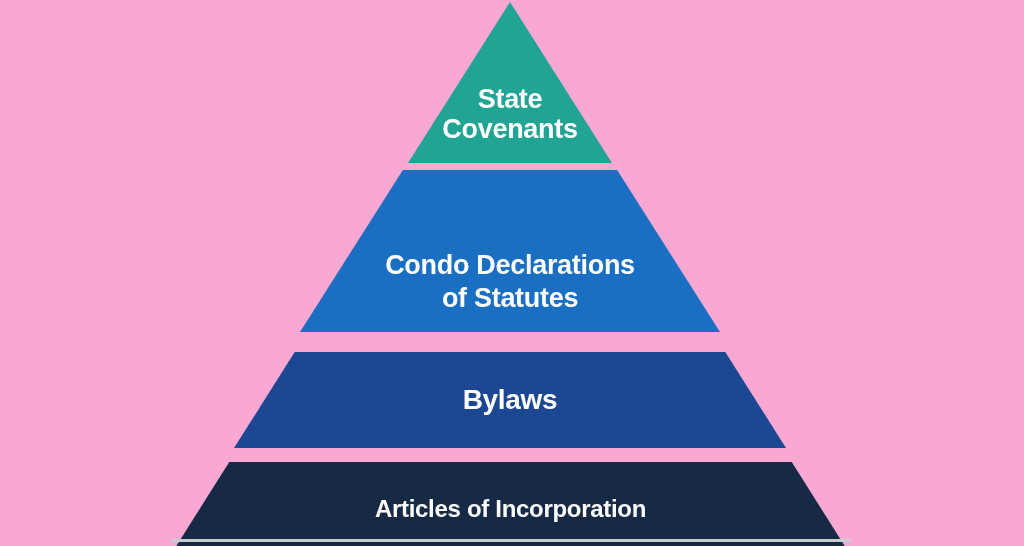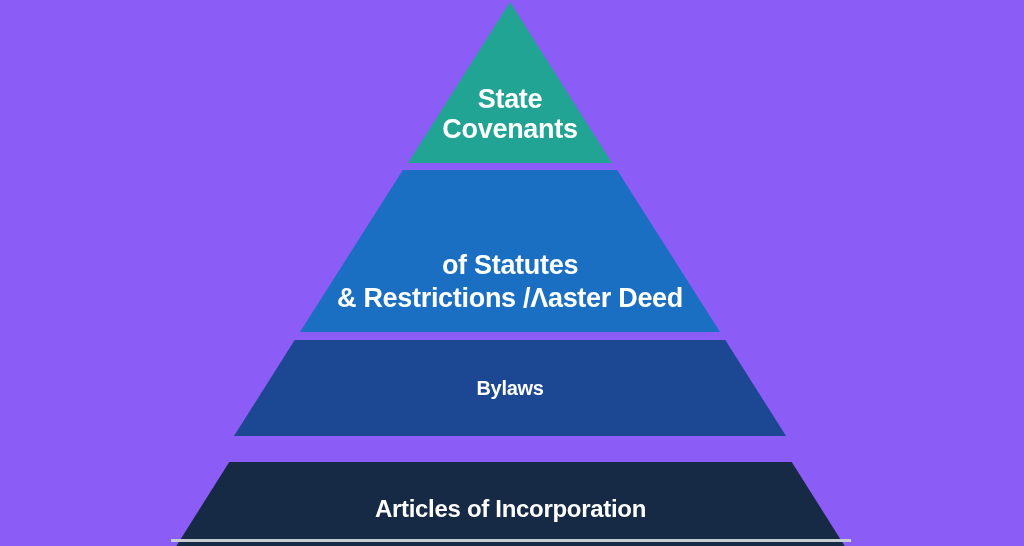--- a/index.html
+++ b/index.html
@@ -4,21 +4,21 @@
 <style>
   html, body {
     margin: 0;
     padding: 0;
     background: #ffffff;
   }
   .stage {
     position: relative;
     width: 1024px;
     height: 546px;
-    background: #8b5cf6;
+    background: #f9a8d4;
     overflow: hidden;
     font-family: "Liberation Sans", sans-serif;
   }
   .tier {
     position: absolute;
     box-sizing: border-box;
     display: flex;
     flex-direction: column;
     align-items: center;
     justify-content: center;
@@ -42,23 +42,23 @@
   .tier2 {
     left: 300px; top: 170px; width: 420px; height: 162px;
     clip-path: polygon(24.5% 0, 75.5% 0, 100% 100%, 0 100%);
     justify-content: flex-end;
     padding-bottom: 17px;
     font-size: 27px;
     line-height: 33px;
   }
   
   .tier3 {
-    left: 234px; top: 340px; width: 552px; height: 96px;
+    left: 234px; top: 352px; width: 552px; height: 96px;
     clip-path: polygon(11% 0, 89% 0, 100% 100%, 0 100%);
-    font-size: 20px;
+    font-size: 28px;
     line-height: 30px;
   }
   
   .tier4 {
     left: 170px; top: 462px; width: 681px; height: 94px;
     clip-path: polygon(8.7% 0, 91.3% 0, 100% 100%, 0 100%);
     font-size: 24px;
     line-height: 30px;
   }
   .base-line {
@@ -70,22 +70,22 @@
 <body>
 
 <div class="stage">
 
   <div class="tier tier1" style="background: rgb(33, 164, 148);">
     <span class="line">State</span>
     <span class="line">Covenants</span>
   </div>
 
   <div class="tier tier2" style="background: rgb(26, 111, 194);">
+    <span class="line">Condo Declarations</span>
     <span class="line">of Statutes</span>
-    <span class="line">&amp; Restrictions /Λaster Deed</span>
   </div>
 
   <div class="tier tier3" style="background: rgb(28, 71, 146);">
     <span class="line">Bylaws</span>
   </div>
 
   <div class="tier tier4" style="background: rgb(23, 42, 69);">
     <span class="line">Articles of Incorporation</span>
   </div>
 

